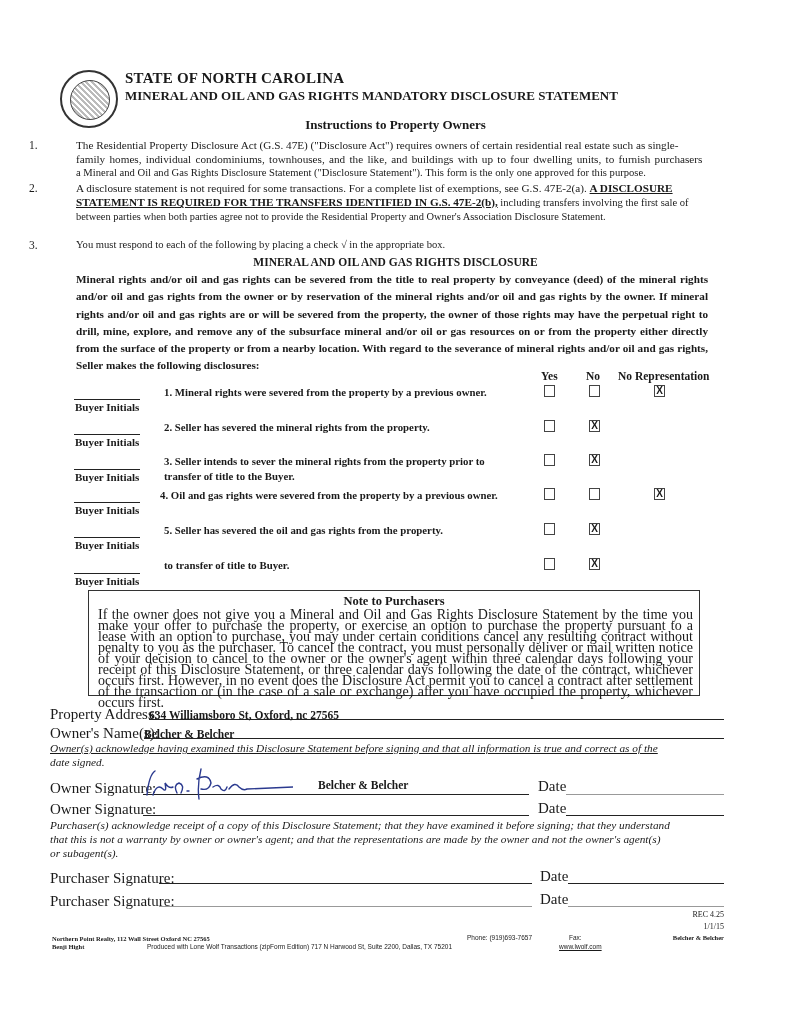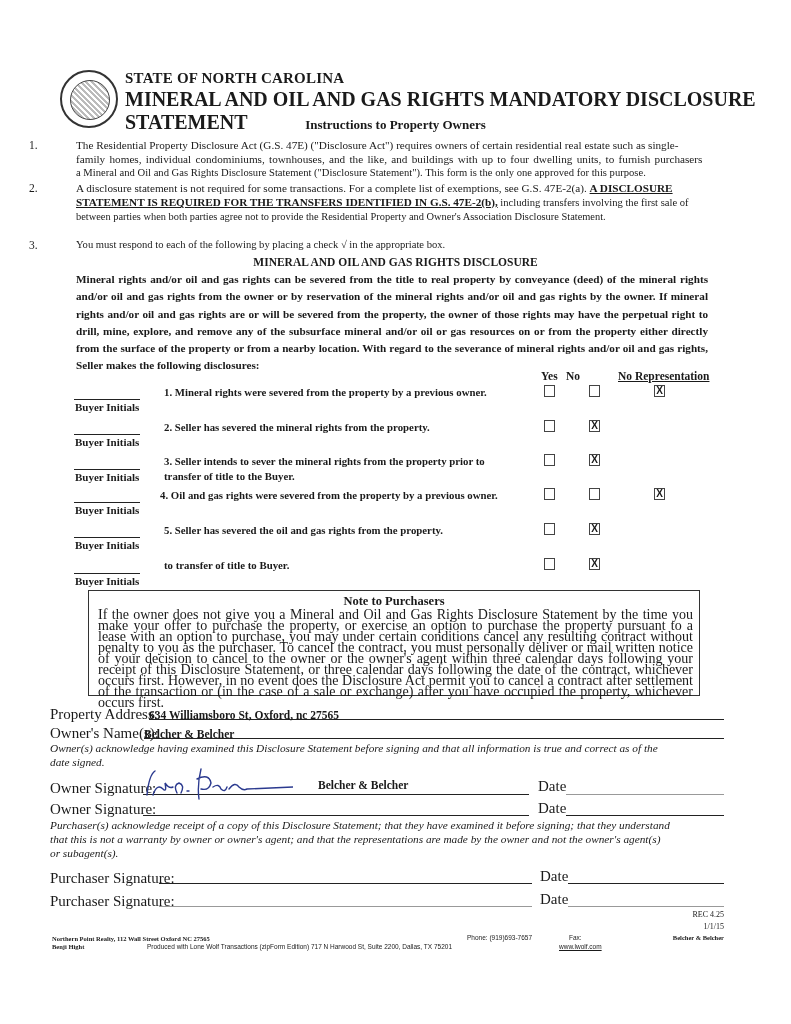--- a/index.html
+++ b/index.html
@@ -4,21 +4,21 @@
 <style>
   html, body { margin: 0; padding: 0; background: #ffffff; }
   body { width: 791px; height: 1024px; position: relative; overflow: hidden;
          font-family: "Liberation Serif", "DejaVu Serif", serif; color: #1a1a1a; }
   .abs { position: absolute; }
   .seal { left: 60px; top: 70px; width: 58px; height: 58px; border-radius: 50%;
           border: 2px solid #333; box-sizing: border-box; background: radial-gradient(circle, #fff 0 40%, #ddd 41% 44%, #fff 45% 100%); }
   .seal::after { content: ""; position: absolute; left: 8px; top: 8px; width: 38px; height: 38px;
                  border-radius: 50%; border: 1px solid #444; background: repeating-linear-gradient(45deg,#bbb 0 2px,#fff 2px 4px); }
   .title1 { left: 125px; top: 70px; font-size: 15px; font-weight: bold; letter-spacing: 0.2px; }
-  .title2 { left: 125px; top: 88px; font-size: 20px; font-weight: bold; }
+  .title2 { left: 125px; top: 88px; font-size: 13px; font-weight: bold; }
   .instr-head { left: 0; width: 791px; top: 117px; text-align: center; font-size: 13px; font-weight: bold; }
   .instr { font-size: 11.2px; line-height: 14px; }
   .num { font-size: 11.5px; }
   .u { text-decoration: underline; font-weight: bold; }
   .disc-head { left: 0; width: 791px; top: 256px; text-align: center; font-size: 11.5px; font-weight: bold; }
   .disc-body { left: 76px; top: 271px; width: 632px; font-size: 11.2px; line-height: 17.3px; font-weight: bold; text-align: justify; }
   .col-h { font-size: 11.5px; font-weight: bold; }
   .q { font-size: 10.8px; font-weight: bold; line-height: 15px; }
   .bi-line { width: 66px; border-top: 1px solid #222; }
   .bi-label { font-size: 11px; font-weight: bold; }
@@ -58,22 +58,22 @@
   <div style="white-space:nowrap; font-size:10.4px;">between parties when both parties agree not to provide the Residential Property and Owner's Association Disclosure Statement.</div>
 </div>
 
 <div class="abs num" style="left:29px; top:239px;">3.</div>
 <div class="abs instr" style="left:76px; top:238px; font-size:10.6px; white-space:nowrap;">You must respond to each of the following by placing a check √ in the appropriate box.</div>
 
 <div class="abs disc-head">MINERAL AND OIL AND GAS RIGHTS DISCLOSURE</div>
 <div class="abs disc-body">Mineral rights and/or oil and gas rights can be severed from the title to real property by conveyance (deed) of the mineral rights and/or oil and gas rights from the owner or by reservation of the mineral rights and/or oil and gas rights by the owner. If mineral rights and/or oil and gas rights are or will be severed from the property, the owner of those rights may have the perpetual right to drill, mine, explore, and remove any of the subsurface mineral and/or oil or gas resources on or from the property either directly from the surface of the property or from a nearby location. With regard to the severance of mineral rights and/or oil and gas rights, Seller makes the following disclosures:</div>
 
 <div class="abs col-h" style="left:541px; top:370px;">Yes</div>
-<div class="abs col-h" style="left:566px; top:370px;">No</div>
-<div class="abs col-h" style="left:618px; top:370px;text-decoration:underline;">No Representation</div>
+<div class="abs col-h" style="left:586px; top:370px;">No</div>
+<div class="abs col-h" style="left:618px; top:370px;">No Representation</div>
 
 <div id="questions">
     <div>
       <div class="abs bi-line" style="left:74px; top:399px;"></div>
       <div class="abs bi-label" style="left:75px; top:401px;">Buyer Initials</div>
       <div class="abs q" style="left:164px; top:385px; width:360px;">
         <div style="white-space:nowrap;">1. Mineral rights were severed from the property by a previous owner.</div>
       </div>
       <div class="abs cb" style="left:544px; top:385px;"></div>
       <div class="abs cb" style="left:589px; top:385px;"></div>
@@ -136,21 +136,21 @@
 <div class="abs label" style="left:50px; top:706px;">Property Address:</div>
 <div class="abs line" style="left:149px; top:705px; width:575px; height:14px;">
   <span class="val">634 Williamsboro St, Oxford, nc  27565</span>
 </div>
 <div class="abs label" style="left:50px; top:725px;">Owner's Name(s):</div>
 <div class="abs line" style="left:144px; top:724px; width:580px; height:14px;">
   <span class="val">Belcher &amp; Belcher</span>
 </div>
 
 <div class="abs ital" style="left:50px; top:741px; width:680px;">
-  <div style="white-space:nowrap;">Owner(s) acknowledge having examined this Disclosure Statement before signing and that all information is true and  correct as of the</div>
+  <div style="white-space:nowrap;text-decoration:underline;">Owner(s) acknowledge having examined this Disclosure Statement before signing and that all information is true and  correct as of the</div>
   <div>date signed.</div>
 </div>
 
 <div class="abs label" style="left:50px; top:780px;">Owner Signature:</div>
 <div class="abs line" style="left:143px; top:779px; width:386px; height:15px;">
   <span class="val" style="position:absolute; left:175px; top:0;">Belcher &amp; Belcher</span>
 </div>
 <svg class="abs sig" viewBox="0 0 150 36">
   <path d="M4 30 Q6 10 12 6 M10 30 Q14 18 20 24 Q24 28 22 18 Q26 24 30 22 M34 28 Q30 20 36 18 Q42 20 38 28 M44 26 l2 0 M58 4 Q54 20 56 34 M54 14 Q66 8 68 18 Q66 26 58 24 M70 22 Q76 18 78 24 Q82 28 84 22 M86 24 Q92 16 96 22 Q100 26 104 24 L150 22" fill="none" stroke="#2b3a8f" stroke-width="1.4" stroke-linecap="round"></path>
 </svg>

